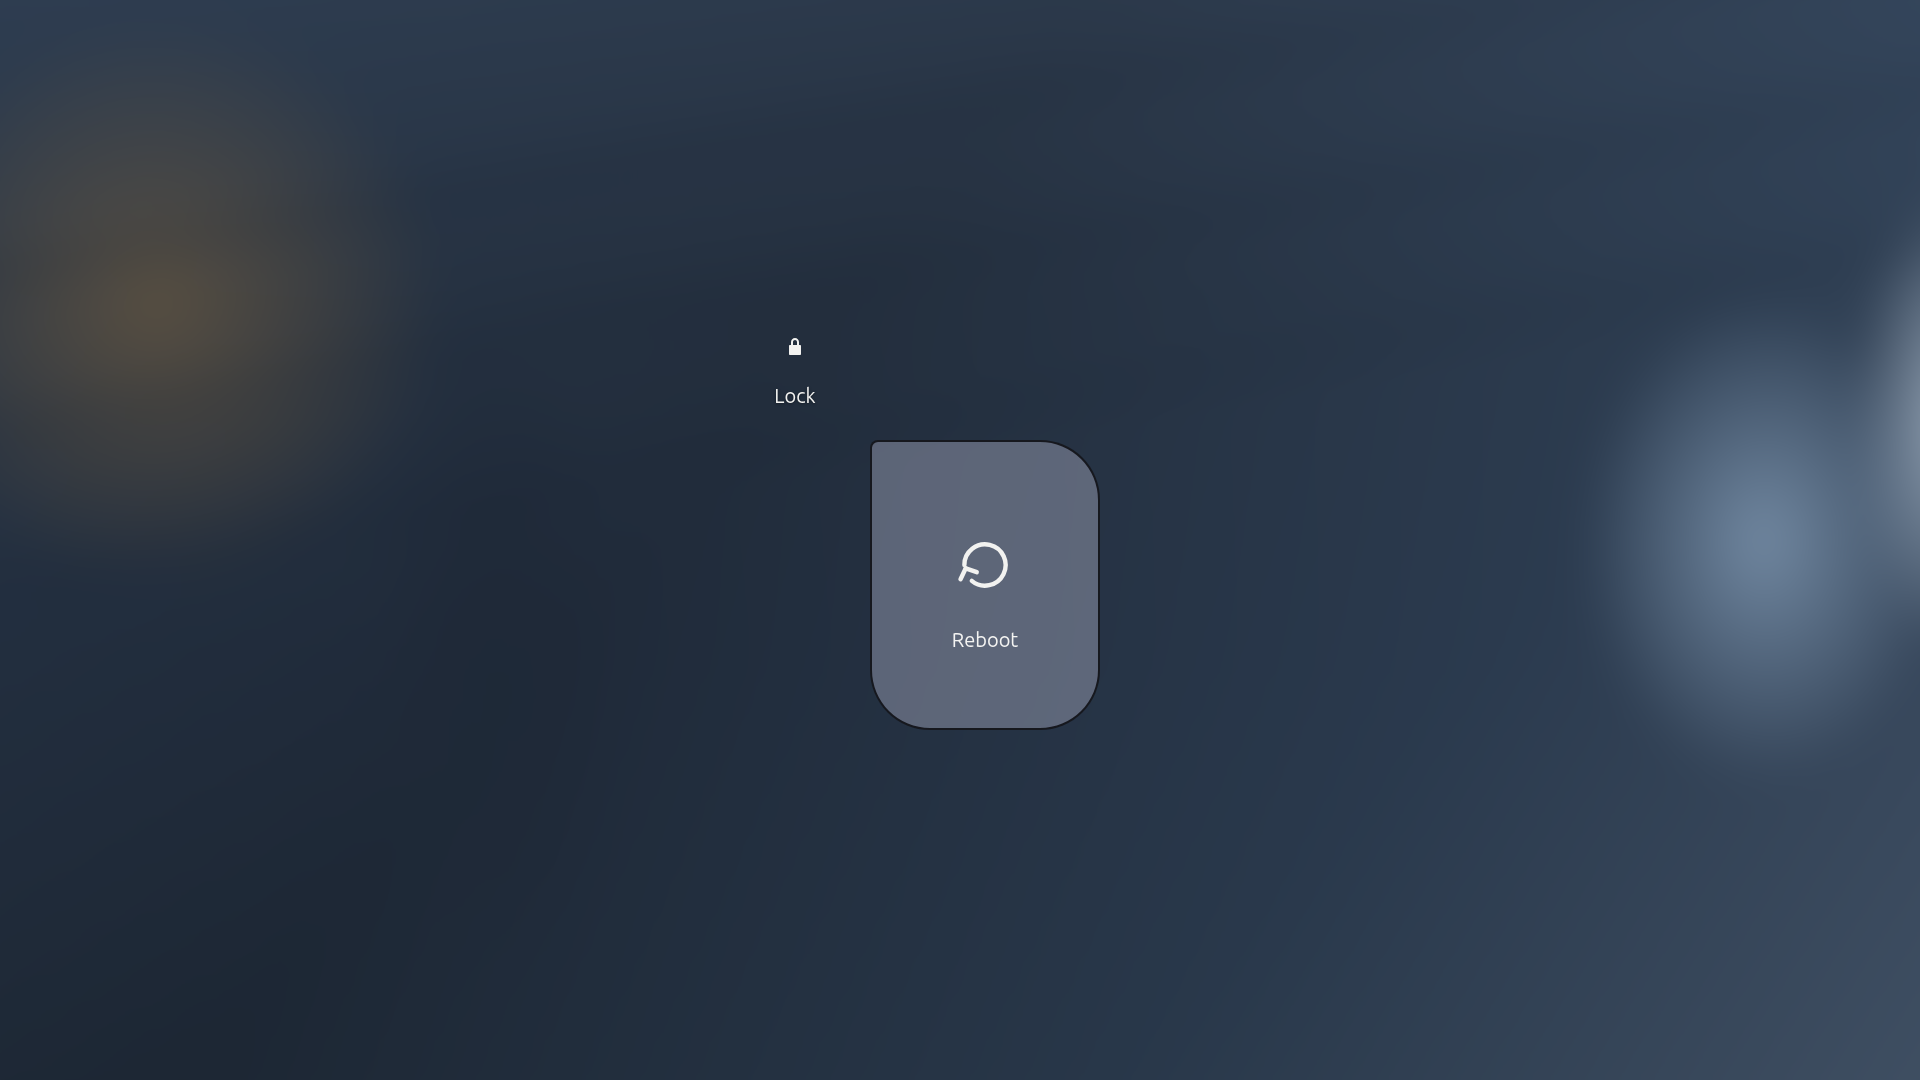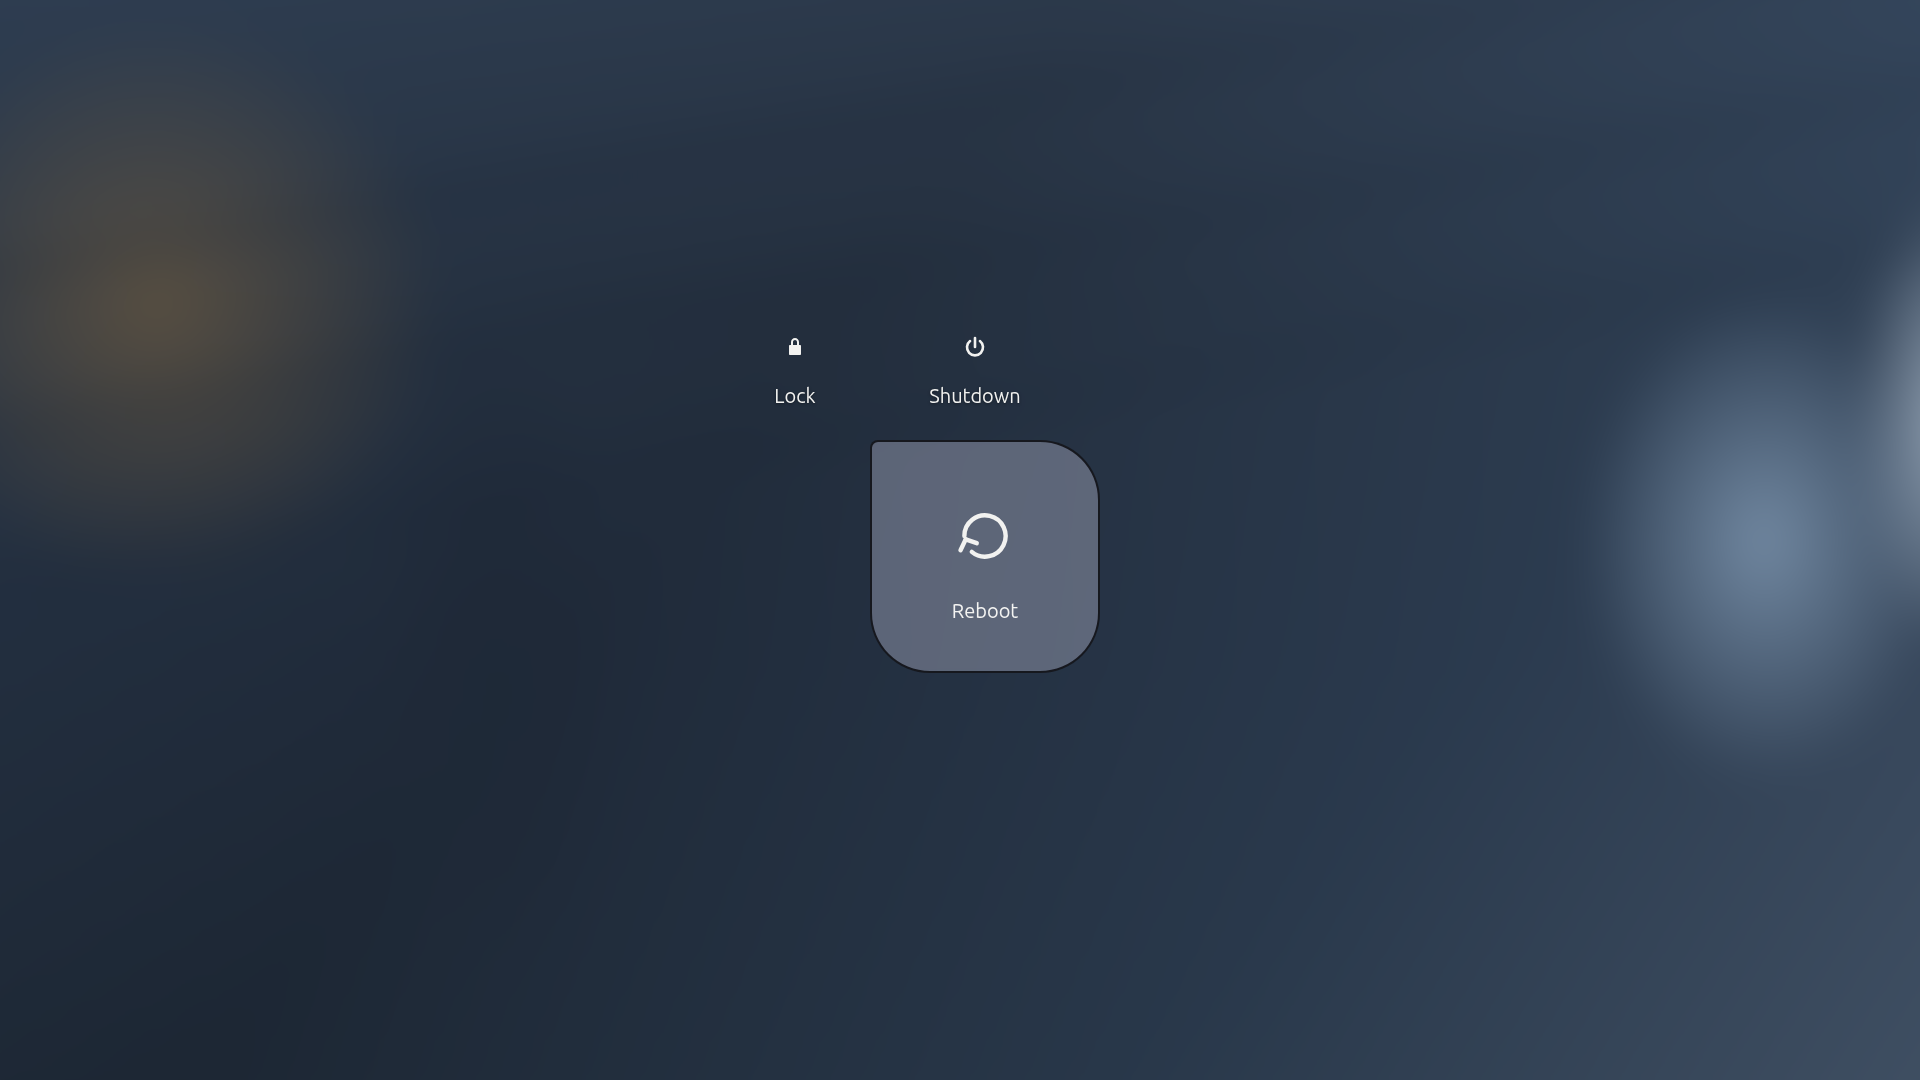--- a/index.html
+++ b/index.html
@@ -81,21 +81,21 @@
 
     
     .pos-lock     { left: 20px;  top: 20px; }
     .pos-shutdown { left: 200px; top: 20px; }
     .pos-logout   { left: 20px;  top: 200px; }
 
     .power-item.selected {
       left: 180px;
       top: 150px;
       width: 230px;
-      height: 233px;
+      height: 290px;
       background: rgba(140,145,165,0.55);
       border: 2px solid rgba(10,10,15,0.85);
       border-radius: 60px;
       border-top-left-radius: 8px;
       gap: 28px;
       backdrop-filter: blur(2px);
     }
     .power-item.selected .icon-wrap {
       height: 70px;
       display: flex;
@@ -123,29 +123,20 @@
 
     <div class="power-item small pos-lock">
       <span class="icon-wrap">
         <svg viewBox="0 0 24 24" fill="currentColor">
           <path d="M12 3c-2.21 0-4 1.79-4 4v3H7c-.55 0-1 .45-1 1v8c0 .55.45 1 1 1h10c.55 0 1-.45 1-1v-8c0-.55-.45-1-1-1h-1V7c0-2.21-1.79-4-4-4zm-2 4c0-1.1.9-2 2-2s2 .9 2 2v3h-4V7z"></path>
         </svg>
       </span>
       <span class="label">Lock</span>
     </div>
 
-    <div class="power-item small pos-shutdown">
-      <span class="icon-wrap">
-        <svg viewBox="0 0 24 24" fill="none" stroke="currentColor" stroke-width="2.6" stroke-linecap="round">
-          <path d="M12 3v9"></path>
-          <path d="M7.05 6.05A8 8 0 1 0 16.95 6.05"></path>
-        </svg>
-      </span>
-      <span class="label">Shutdown</span>
-    </div>
 
 
     <div class="power-item selected">
       <span class="icon-wrap">
         <svg viewBox="0 0 24 24" fill="none" stroke="currentColor" stroke-width="1.6" stroke-linecap="round" stroke-linejoin="round">
           <path d="M4.5 12a7.5 7.5 0 1 1 2.7 5.77"></path>
           <path d="M5 13.2l-1.9 4.0"></path>
           <path d="M5 13.2l4.0 1.4"></path>
         </svg>
       </span>

